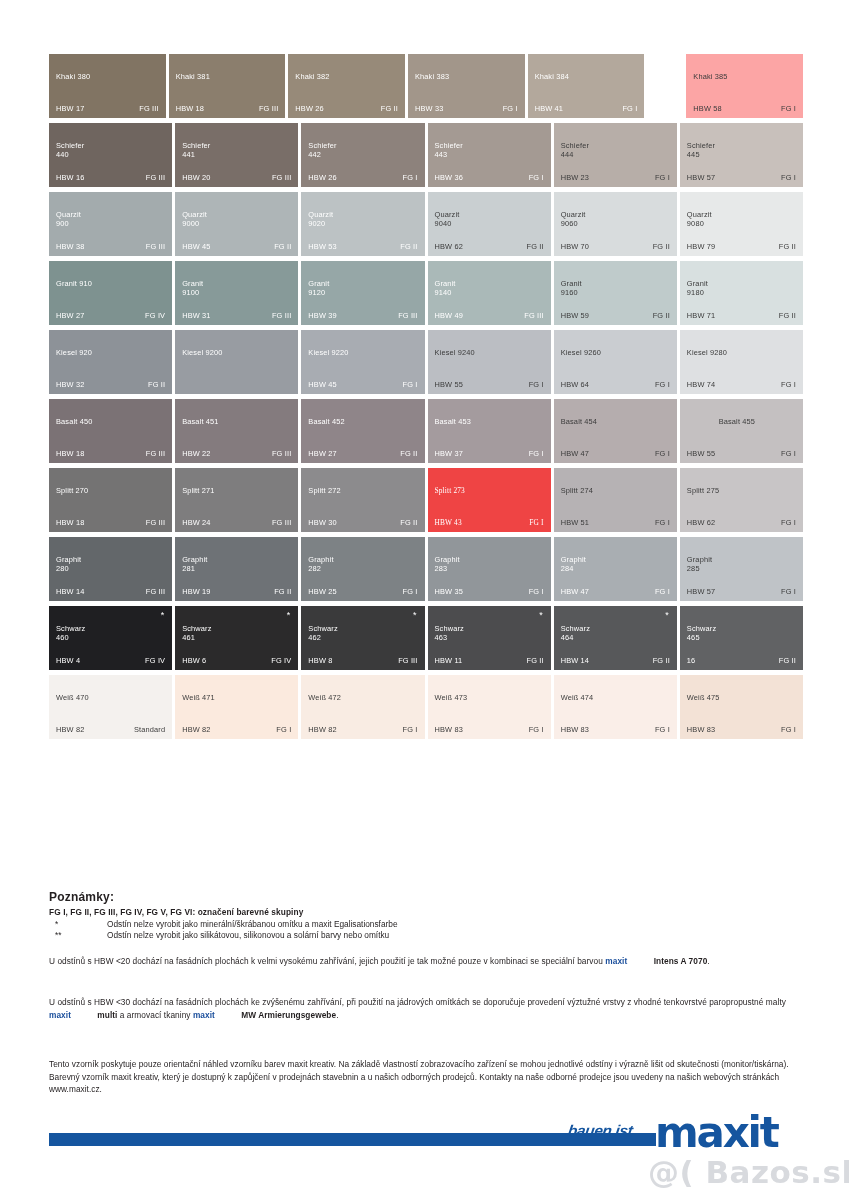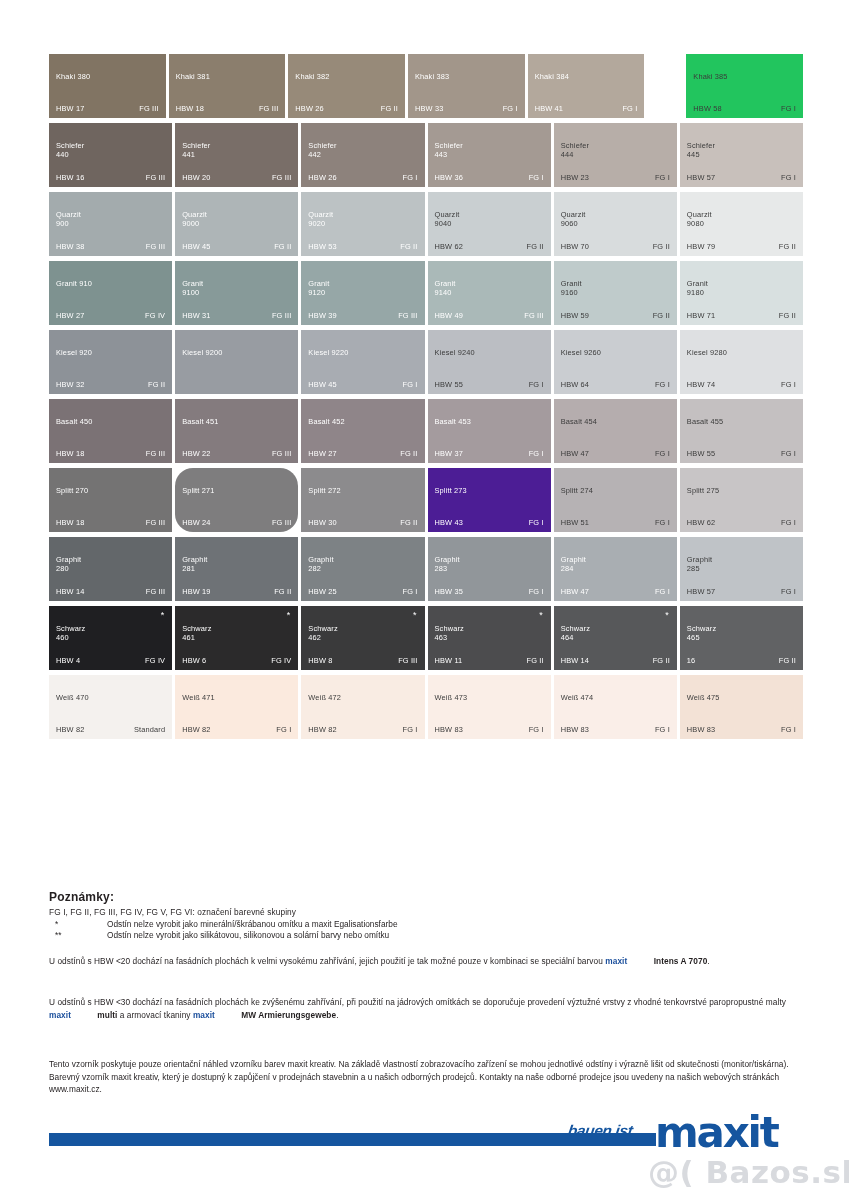--- a/index.html
+++ b/index.html
@@ -88,20 +88,21 @@
   .notes-title {
     font-size: 12px;
     font-weight: bold;
     letter-spacing: 0.2px;
     margin-bottom: 3px;
   }
   .notes-line {
     font-size: 8.3px;
     line-height: 11.6px;
     letter-spacing: 0.1px;
+    font-weight: bold;
   }
   .note-marker-row {
     display: flex;
     font-size: 8.3px;
     line-height: 11.6px;
   }
   .note-marker {
     width: 58px;
     flex: 0 0 58px;
     padding-left: 6px;
@@ -216,21 +217,21 @@
             <span>FG I</span>
           </div>
         </div>
         <div class="swatch dark" style="background: rgb(179, 168, 156);">
           <div class="swatch-name">Khaki 384</div>
           <div class="swatch-bottom">
             <span>HBW 41</span>
             <span>FG I</span>
           </div>
         </div>
-        <div class="swatch light" style="background: #22c55e; margin-left: 39px;">
+        <div class="swatch light" style="background: #fca5a5; margin-left: 39px;">
           <div class="swatch-name">Khaki 385</div>
           <div class="swatch-bottom">
             <span>HBW 58</span>
             <span>FG I</span>
           </div>
         </div>
       </div>
       <div class="swatch-row">
         <div class="swatch dark" style="background: rgb(111, 101, 95);">
           <div class="swatch-name">Schiefer
@@ -453,51 +454,51 @@
             <span>FG I</span>
           </div>
         </div>
         <div class="swatch light" style="background: rgb(181, 173, 174);">
           <div class="swatch-name">Basalt 454</div>
           <div class="swatch-bottom">
             <span>HBW 47</span>
             <span>FG I</span>
           </div>
         </div>
-        <div class="swatch light" style="background: rgb(196, 192, 193);">
+        <div class="swatch light" style="background: rgb(196, 192, 193); text-align: center;">
           <div class="swatch-name">Basalt 455</div>
           <div class="swatch-bottom">
             <span>HBW 55</span>
             <span>FG I</span>
           </div>
         </div>
       </div>
       <div class="swatch-row">
         <div class="swatch dark" style="background: rgb(116, 115, 115);">
           <div class="swatch-name">Splitt 270</div>
           <div class="swatch-bottom">
             <span>HBW 18</span>
             <span>FG III</span>
           </div>
         </div>
-        <div class="swatch dark" style="background: rgb(126, 125, 126); border-radius: 18px;">
+        <div class="swatch dark" style="background: rgb(126, 125, 126);">
           <div class="swatch-name">Splitt 271</div>
           <div class="swatch-bottom">
             <span>HBW 24</span>
             <span>FG III</span>
           </div>
         </div>
         <div class="swatch dark" style="background: rgb(140, 139, 141);">
           <div class="swatch-name">Splitt 272</div>
           <div class="swatch-bottom">
             <span>HBW 30</span>
             <span>FG II</span>
           </div>
         </div>
-        <div class="swatch dark" style="background: #4c1d95;">
+        <div class="swatch dark" style="background: #ef4444; font-family: Liberation Serif, serif;">
           <div class="swatch-name">Splitt 273</div>
           <div class="swatch-bottom">
             <span>HBW 43</span>
             <span>FG I</span>
           </div>
         </div>
         <div class="swatch light" style="background: rgb(182, 178, 180);">
           <div class="swatch-name">Splitt 274</div>
           <div class="swatch-bottom">
             <span>HBW 51</span>

